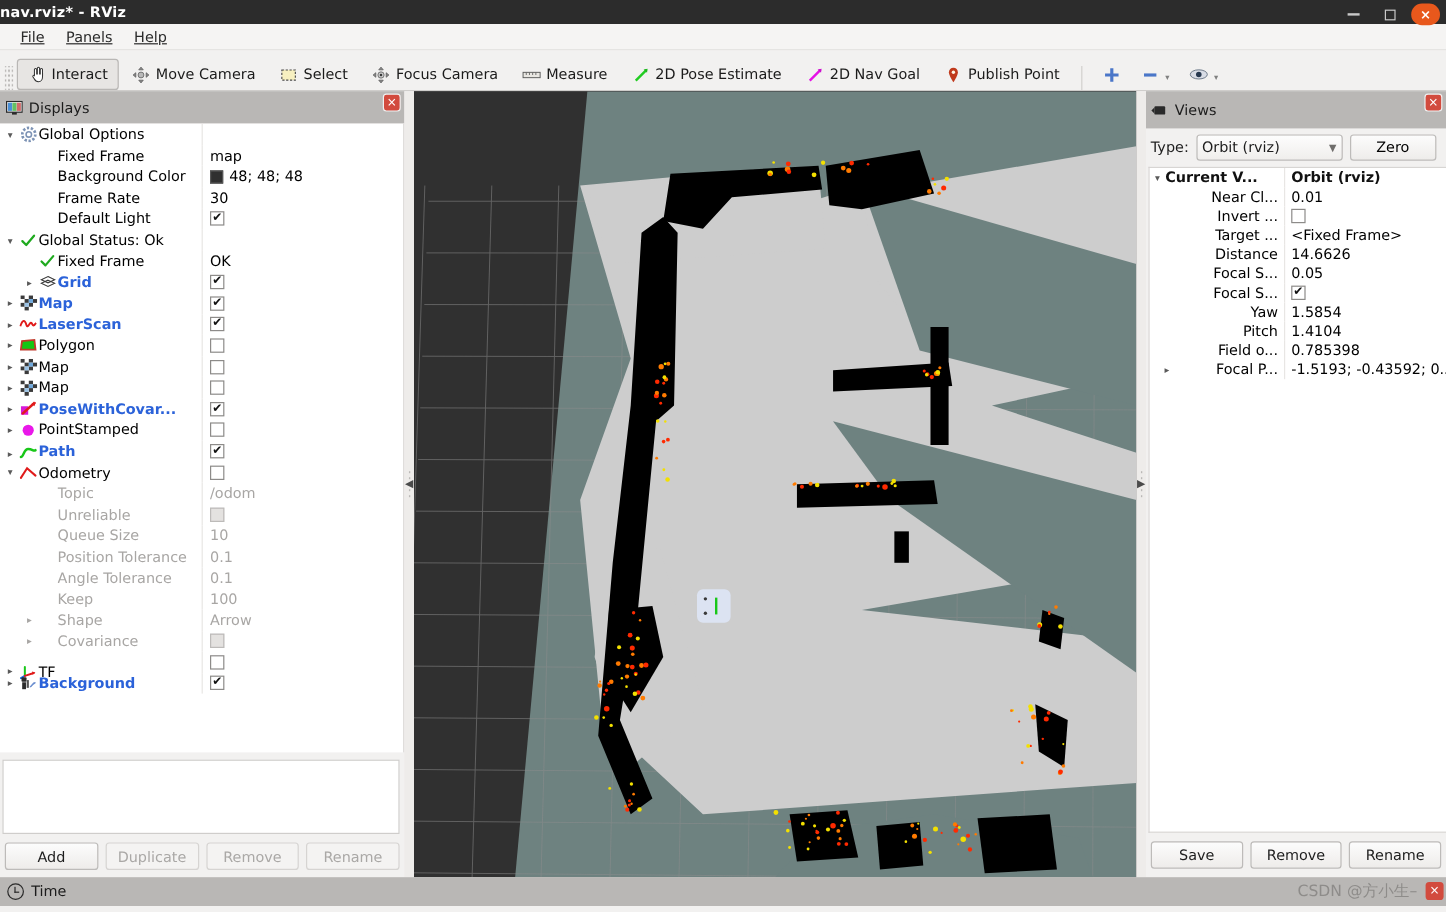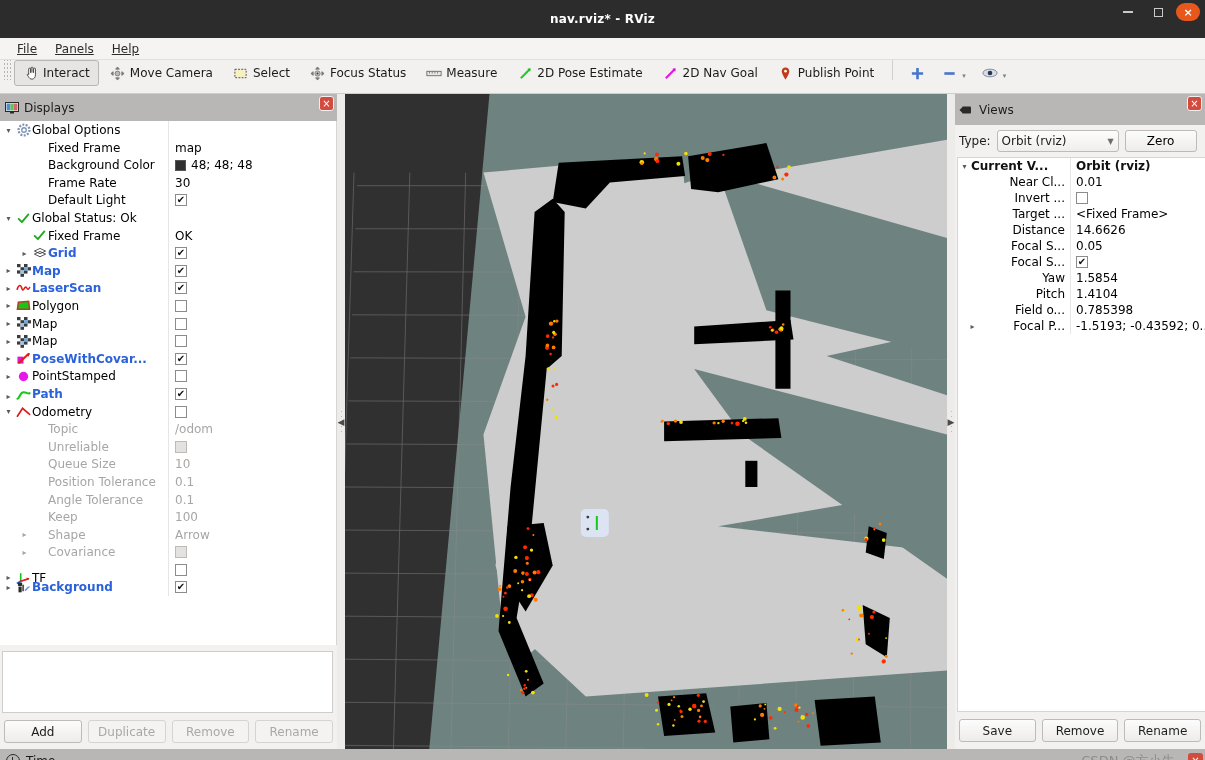--- a/index.html
+++ b/index.html
@@ -8,22 +8,22 @@
     width: 1205px; height: 760px;
     overflow: hidden;
     font-family: "DejaVu Sans", "Liberation Sans", sans-serif;
     font-size: 12px;
     background: #f2f1f0;
   }
   #app { position: relative; width: 1205px; height: 760px; }
 
   
   .titlebar {
-    height: 38px; background: #2c2c2c; color: #ffffff;
-    display: flex; align-items: center; justify-content: center;
+    height: 20px; background: #2c2c2c; color: #ffffff;
+    display: flex; align-items: center; justify-content: flex-start;
     position: relative; font-size: 12px; font-weight: bold;
   }
   .titlebar .title { letter-spacing: 0.2px; }
   .win-btns { position: absolute; right: 0; top: 0; height: 24px; display: flex; align-items: center; }
   .win-btn {
     width: 30px; height: 24px; display: flex; align-items: center; justify-content: center;
     color: #d8d8d8; font-size: 13px;
   }
   .win-btn.close {
     width: 24px; height: 18px; margin-right: 5px; margin-left: 3px;
@@ -36,21 +36,21 @@
   
   .menubar {
     height: 22px; background: #f5f4f3; display: flex; align-items: center;
     padding-left: 8px; border-bottom: 1px solid #e2e0de;
   }
   .menu-item { padding: 2px 9px; font-size: 12px; color: #2b2b2b; }
   .menu-item u { text-decoration: underline; }
 
   
   .toolbar {
-    height: 34px; background: #f2f1f0; display: flex; align-items: flex-start;
+    height: 34px; background: #f2f1f0; display: flex; align-items: flex-end;
     padding-left: 4px; border-bottom: 1px solid #cfcdcb; position: relative;
   }
   .grip { width: 7px; height: 20px; margin-right: 2px;
     background-image: radial-gradient(circle, #b5b3b1 0.8px, transparent 1px);
     background-size: 3px 4px; background-position: 2px 2px; }
   .tool {
     display: flex; align-items: center; gap: 4px;
     padding: 4px 8px; margin: 0 1px; font-size: 12px; color: #1b1b1b;
     border: 1px solid transparent; border-radius: 3px; white-space: nowrap;
   }
@@ -226,21 +226,21 @@
             <g fill="#8a8a8a" stroke="#5c5c5c" stroke-width="0.7">
               <polygon points="8,1 10,3.4 6,3.4"></polygon>
               <polygon points="8,15 10,12.6 6,12.6"></polygon>
               <polygon points="1,8 3.4,6 3.4,10"></polygon>
               <polygon points="15,8 12.6,6 12.6,10"></polygon>
               <circle cx="8" cy="8" r="2.8" fill="#c9c9c9"></circle>
               <circle cx="8" cy="8" r="1.1" fill="#3a3a3a" stroke="none"></circle>
             </g>
           </svg>
       </span>
-      <span>Focus Status</span>
+      <span>Focus Camera</span>
     </div>
 
     <div class="tool">
       <span class="ico">
         <svg width="16" height="15" viewBox="0 0 18 16">
             <rect x="1" y="5.5" width="16" height="5" fill="#e9e7e2" stroke="#5a5a5a" stroke-width="0.9"></rect>
             <g stroke="#5a5a5a" stroke-width="0.8">
               <line x1="4" y1="5.8" x2="4" y2="8"></line>
               <line x1="7" y1="5.8" x2="7" y2="8"></line>
               <line x1="10" y1="5.8" x2="10" y2="8"></line>

